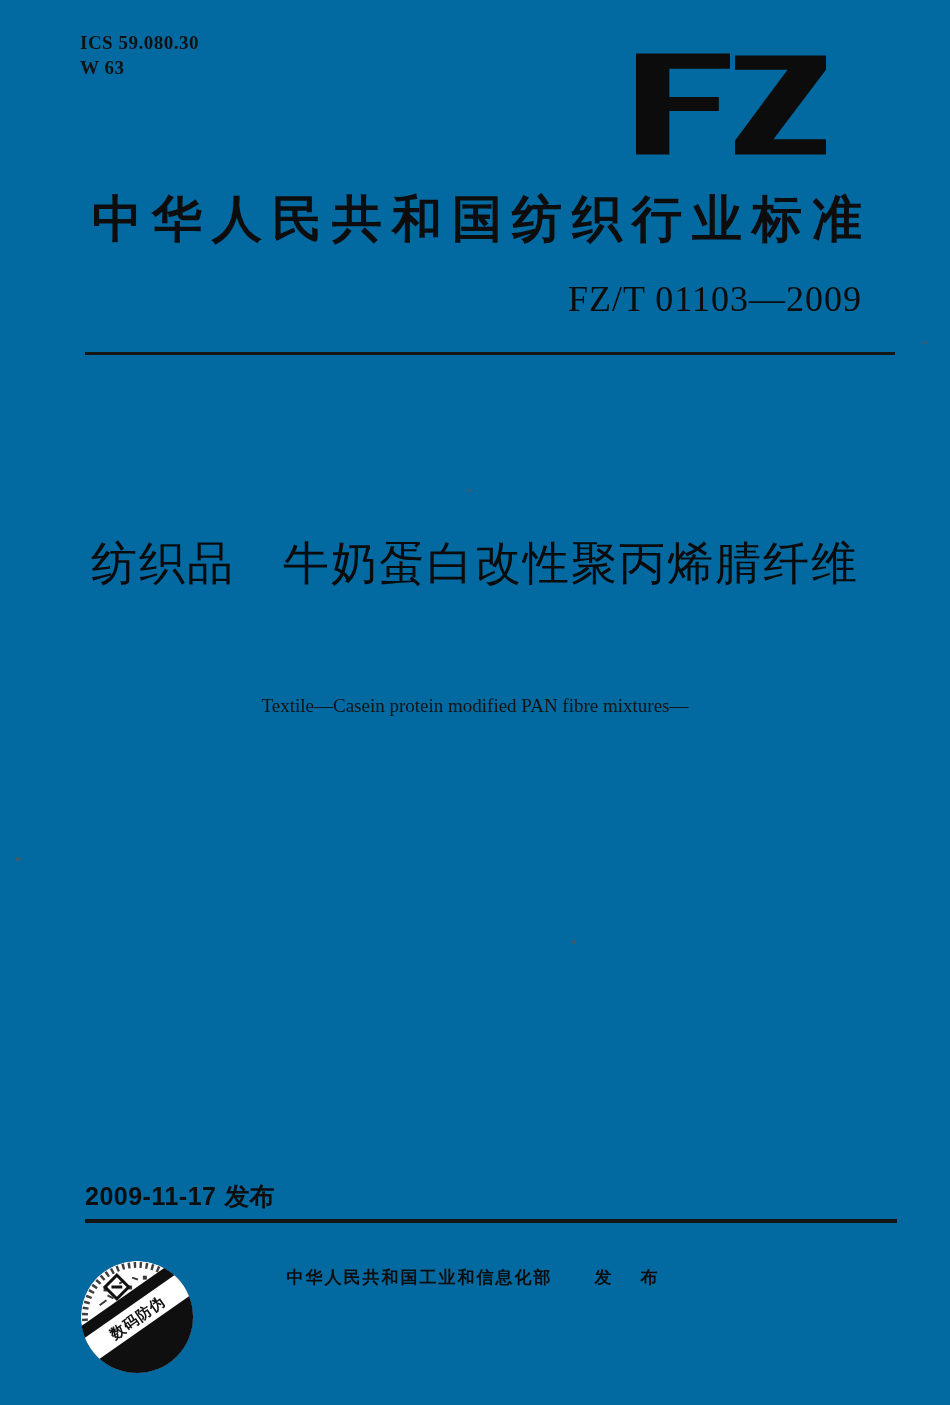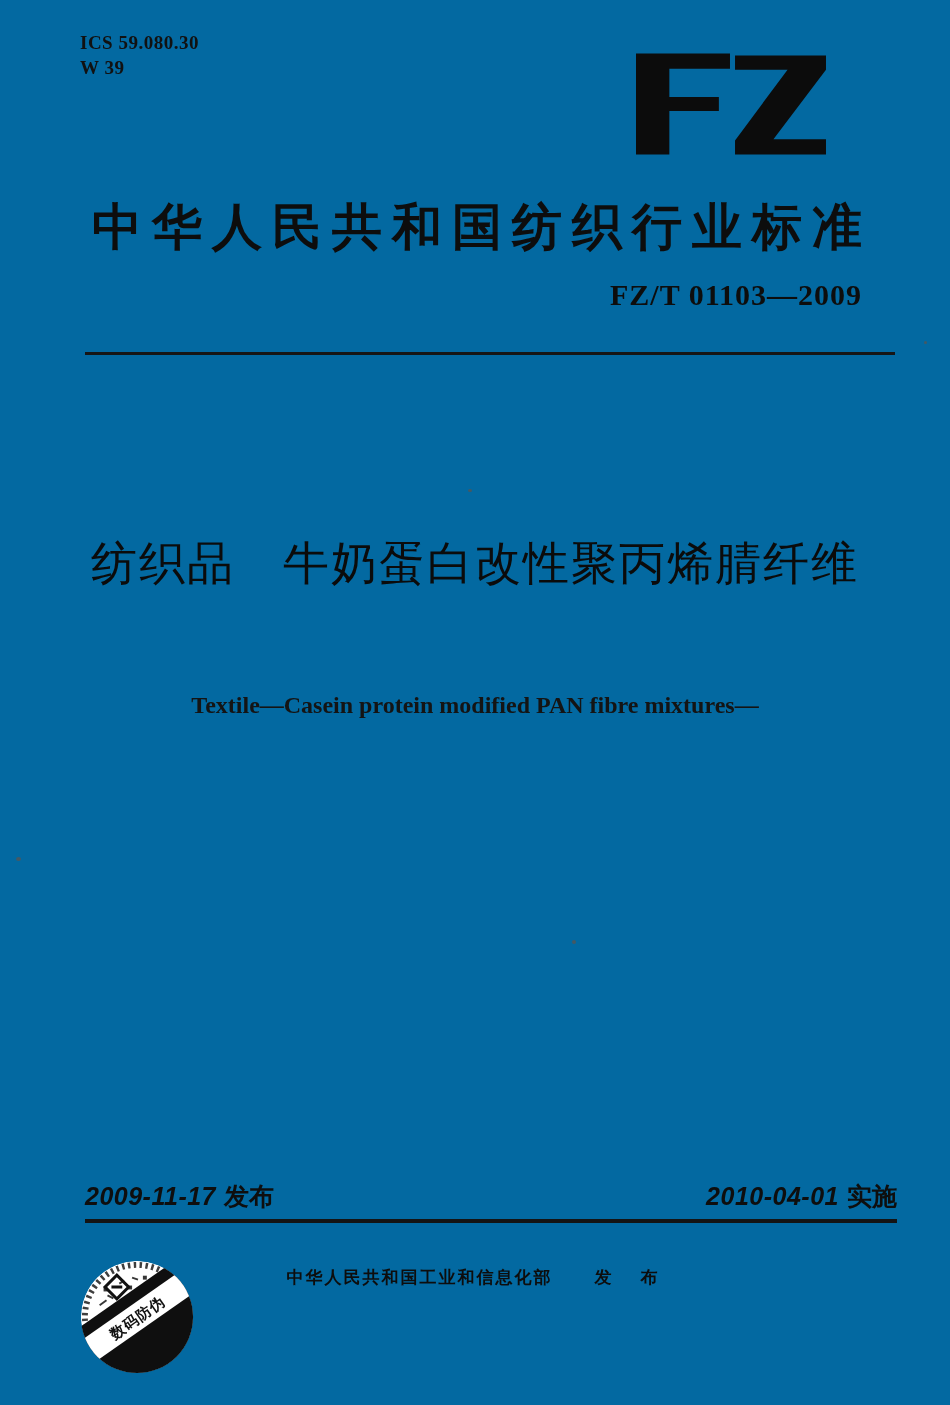--- a/index.html
+++ b/index.html
@@ -41,31 +41,30 @@
   
   .org-title {
     position: absolute;
     left: 92px;
     top: 186px;
     font-size: 50px;
     font-weight: bold;
     letter-spacing: 10px;
     white-space: nowrap;
     color: #0d0d0d;
-    margin-top: 8px;
   }
 
   
   .std-number {
     position: absolute;
     right: 88px;
     top: 278px;
     font-family: "Liberation Serif", serif;
-    font-weight: bold;
-    font-size: 30px;
+    font-weight: normal;
+    font-size: 36px;
     letter-spacing: 1px;
     color: #0d0d0d;
     margin-left: 40px;
   }
 
   .rule-thin {
     position: absolute;
     left: 85px;
     top: 352px;
     width: 810px;
@@ -88,39 +87,39 @@
   }
 
   
   .title-en {
     position: absolute;
     left: 0;
     top: 688px;
     width: 100%;
     text-align: center;
     font-family: "Liberation Serif", serif;
-    font-size: 24px;
-    font-weight: bold;
+    font-size: 19px;
+    font-weight: normal;
     line-height: 35px;
     color: #141414;
   }
 
   
   .dates-row {
     position: absolute;
     left: 85px;
     top: 1180px;
     width: 812px;
     display: flex;
     justify-content: space-between;
     font-size: 25px;
     font-weight: bold;
     color: #0e0e0e;
   }
-  .dates-row .date { letter-spacing: 0.5px; font-style: italic; }
+  .dates-row .date { letter-spacing: 0.5px; }
   .dates-row .lbl { margin-left: 8px; }
 
   .rule-thick {
     position: absolute;
     left: 85px;
     top: 1219px;
     width: 812px;
     height: 4px;
     background: #141414;
   }
@@ -165,21 +164,21 @@
   .speck.s3 { left: 16px;  top: 857px; width: 5px; height: 4px; }
   .speck.s4 { left: 924px; top: 341px; width: 3px; height: 3px; }
 </style>
 </head>
 <body>
 
 <div class="page">
 
   <div class="codes">
     <div>ICS 59.080.30</div>
-    <div>W 39</div>
+    <div>W 63</div>
   </div>
 
   <svg class="fz-logo" viewBox="0 0 190 100" aria-hidden="false">
     <title>FZ</title>
     <polygon points="0,0 93,0 93,15 33,15 33,43 82,43 82,57 33,57 33,100 0,100"></polygon>
     <g transform="translate(98,2)">
       <polygon points="0,0 90,0 90,14 38,83 90,83 90,98 0,98 0,84 52,14 0,14"></polygon>
     </g>
   </svg>
 
@@ -193,23 +192,20 @@
     <div>纺织品　牛奶蛋白改性聚丙烯腈纤维</div>
   </div>
 
   <div class="title-en">
     <div>Textile—Casein protein modified PAN fibre mixtures—</div>
   </div>
 
   <div class="dates-row">
     <div>
       <span class="date">2009-11-17</span><span class="lbl">发布</span>
-    </div>
-    <div>
-      <span class="date">2010-04-01</span><span class="lbl">实施</span>
     </div>
   </div>
 
   <div class="rule-thick"></div>
 
   <div class="publisher-row">
     <span>中华人民共和国工业和信息化部</span><span class="publish-label">发　布</span>
   </div>
 
   <svg class="seal" viewBox="0 0 120 120">

